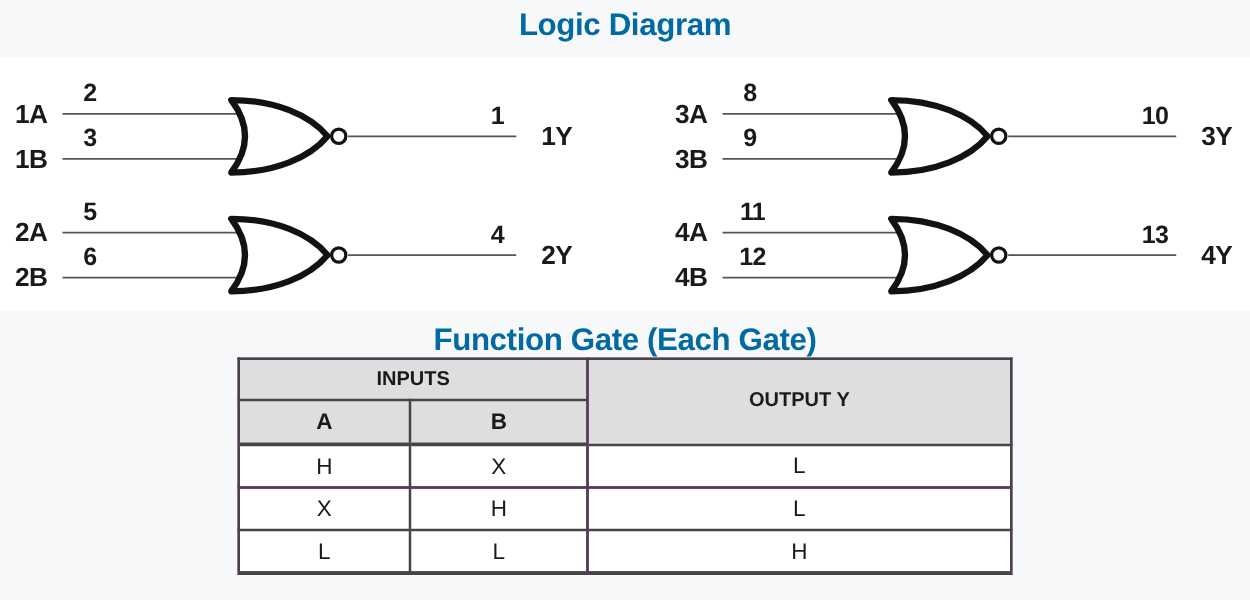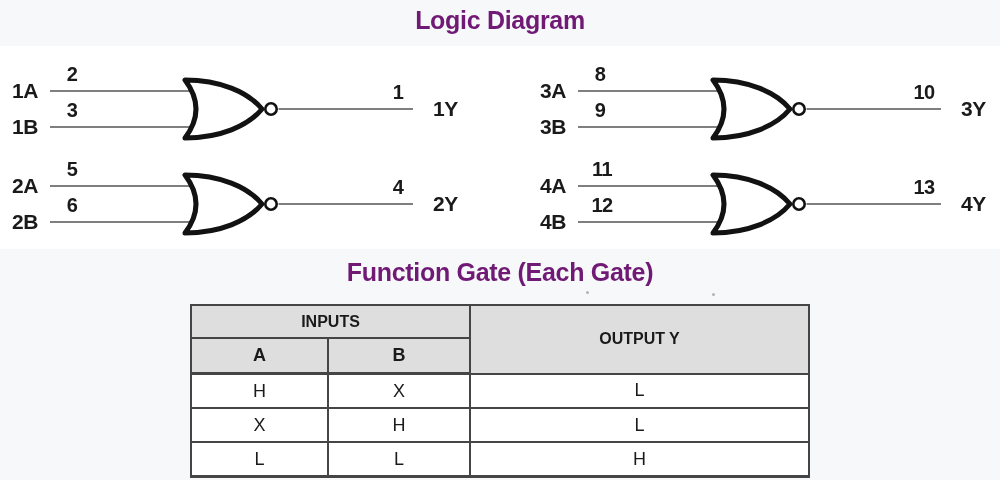--- a/index.html
+++ b/index.html
@@ -5,34 +5,34 @@
   html,body { margin:0; padding:0; background:#ffffff; }
   .stage {
     position:relative; width:1000px; height:480px; overflow:hidden;
     background:#ffffff; font-family:"Liberation Sans", sans-serif; color:#1a1a1a;
   }
   .band { position:absolute; left:0; width:1000px; background:#f6f8fa; }
   .band-top { top:0; height:46px; }
   .band-bottom { top:249px; height:231px; }
   .page-title, .table-title {
     position:absolute; left:0; width:1000px; text-align:center;
-    font-weight:bold; color:#701a75; letter-spacing:-0.3px;
+    font-weight:bold; color:#0369a1; letter-spacing:-0.3px;
   }
   .page-title { top:6px; font-size:25px; }
   .table-title { top:258px; font-size:25px; }
   svg.diagram { position:absolute; left:0; top:0; }
   .wire { stroke:#555555; stroke-width:1.4; fill:none; }
   .gate-body { fill:#ffffff; stroke:#121212; stroke-width:5; stroke-linejoin:round; }
   .bubble { fill:#ffffff; stroke:#121212; stroke-width:2.6; }
   .net-label { font-family:"Liberation Sans", sans-serif; font-size:21px; font-weight:bold;
                fill:#1a1a1a; letter-spacing:-0.5px; }
   .pin-num   { font-family:"Liberation Sans", sans-serif; font-size:20px; font-weight:bold;
                fill:#1a1a1a; text-anchor:middle; letter-spacing:-0.5px; }
   table.func {
-    position:absolute; left:190px; top:304px; border-collapse:collapse;
+    position:absolute; left:190px; top:286px; border-collapse:collapse;
     background:#d946ef; table-layout:fixed;
   }
   table.func { border:2px solid #454545; border-bottom-width:3px; }
   table.func th, table.func td {
     border:2px solid #454545; padding:0; text-align:center; vertical-align:middle;
     overflow:hidden;
   }
   table.func .hdr { background:#dedede; font-weight:bold; }
   .hdr-group { font-size:16px; height:31px; }
   .hdr-sub   { font-size:18px; height:33px; }

